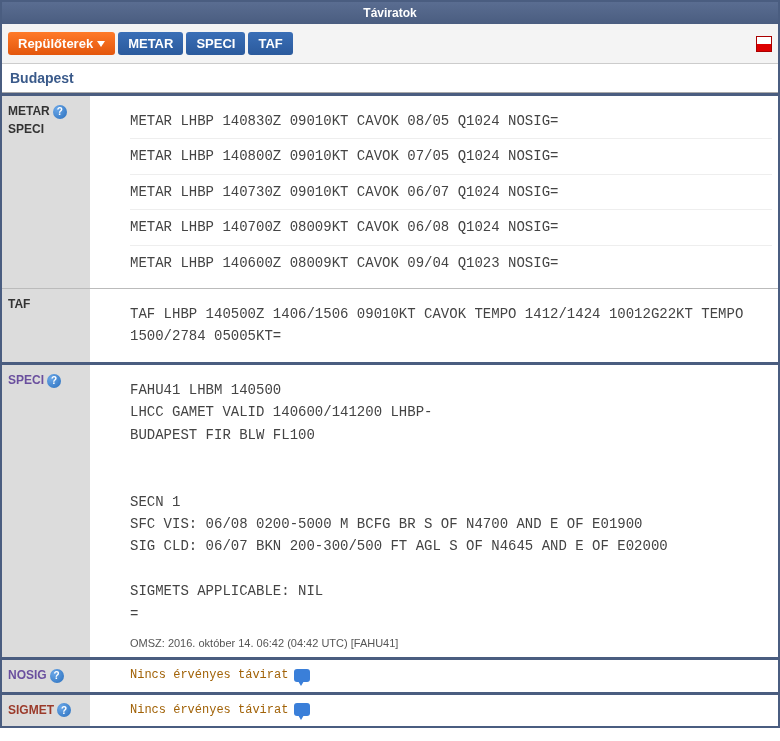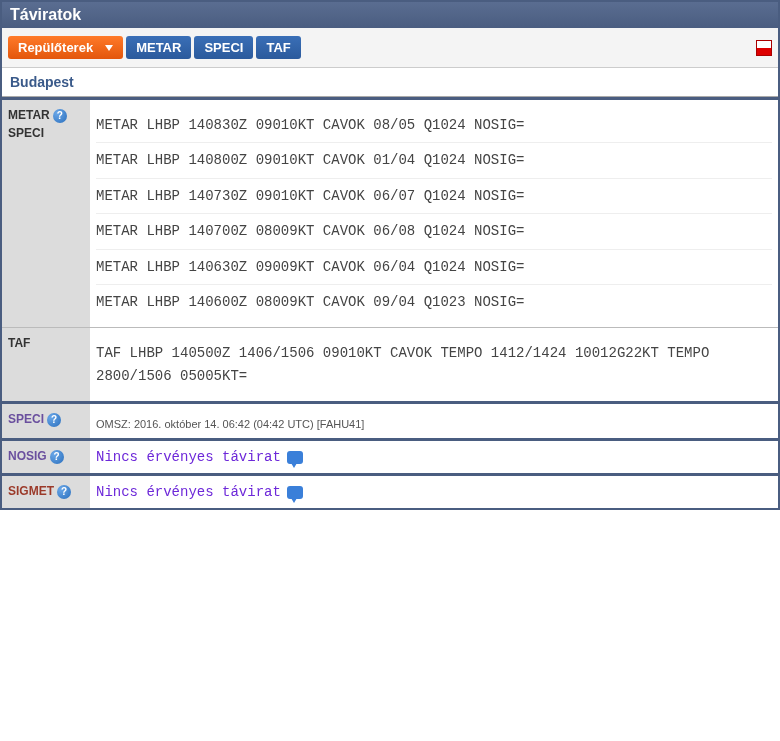--- a/index.html
+++ b/index.html
@@ -10,41 +10,42 @@
       width: 780px;
     }
     .panel {
       border: 2px solid #4a5d80;
     }
     .header-bar {
       background: linear-gradient(to bottom, #5a6d91, #4a5d80);
       color: #fff;
       font-weight: bold;
       padding: 4px 8px;
-      font-size: 16px;
+      font-size: 12px;
+      text-align: center;
     }
     .toolbar {
       background: #f4f4f4;
       padding: 8px 6px;
       display: flex;
       align-items: center;
       justify-content: space-between;
       border-bottom: 1px solid #ccc;
     }
     .tabs { display: flex; gap: 3px; align-items: center; }
     .tab {
       padding: 4px 10px;
       border-radius: 3px;
       color: #fff;
       font-weight: bold;
       font-size: 13px;
       cursor: pointer;
       display: inline-flex;
       align-items: center;
-      gap: 12px;
+      gap: 4px;
     }
     .tab-active {
       background: linear-gradient(to bottom, #ff7a29, #e3560c);
     }
     .tab-blue {
       background: linear-gradient(to bottom, #3a6fb7, #2b5a9c);
     }
     .arrow-down {
       width: 0; height: 0;
       border-left: 4px solid transparent;
@@ -104,20 +105,21 @@
       color: #fff;
       font-size: 10px;
       font-weight: bold;
       cursor: pointer;
       flex-shrink: 0;
     }
     .content-cell {
       flex: 1;
       background: #fff;
       padding: 8px 6px 8px 6px;
+      margin-left: 34px;
     }
     .mono {
       font-family: "Courier New", monospace;
       font-size: 14px;
       color: #444;
       line-height: 1.6;
       white-space: pre-wrap;
     }
     .mono-line { padding: 6px 0; border-bottom: 1px solid #eee; }
     .mono-line:last-child { border-bottom: none; }
@@ -126,22 +128,22 @@
       font-family: Liberation Sans, sans-serif;
       font-size: 11px;
       color: #555;
       padding-top: 6px;
     }
     .msg-row {
       display: flex;
       align-items: center;
       gap: 6px;
       font-family: "Courier New", monospace;
-      font-size: 14px;
-      color: #6d28d9;
+      font-size: 12px;
+      color: #a16207;
     }
     .comment-icon {
       width: 16px; height: 13px;
       background: #3a7fd9;
       border-radius: 3px;
       position: relative;
       display: inline-block;
       cursor: pointer;
       flex-shrink: 0;
     }
@@ -193,47 +195,57 @@
       <div class="label-row">
         <span>METAR</span>
         <span class="help-icon">?</span>
       </div>
       <div class="label-row">
         <span>SPECI</span>
       </div>
     </div>
     <div class="content-cell">
       <div class="mono mono-line">METAR LHBP 140830Z 09010KT CAVOK 08/05 Q1024 NOSIG=</div>
-      <div class="mono mono-line">METAR LHBP 140800Z 09010KT CAVOK 01/04 Q1024 NOSIG=</div>
+      <div class="mono mono-line">METAR LHBP 140800Z 09010KT CAVOK 07/05 Q1024 NOSIG=</div>
       <div class="mono mono-line">METAR LHBP 140730Z 09010KT CAVOK 06/07 Q1024 NOSIG=</div>
       <div class="mono mono-line">METAR LHBP 140700Z 08009KT CAVOK 06/08 Q1024 NOSIG=</div>
-      <div class="mono mono-line">METAR LHBP 140630Z 09009KT CAVOK 06/04 Q1024 NOSIG=</div>
       <div class="mono mono-line">METAR LHBP 140600Z 08009KT CAVOK 09/04 Q1023 NOSIG=</div>
     </div>
   </div>
 
   <div class="block sep-line subblock">
     <div class="label-cell">
       <div class="label-row">
         <span>TAF</span>
       </div>
     </div>
     <div class="content-cell">
-      <div class="mono mono-block">TAF LHBP 140500Z 1406/1506 09010KT CAVOK TEMPO 1412/1424 10012G22KT TEMPO 2800/1506 05005KT=</div>
+      <div class="mono mono-block">TAF LHBP 140500Z 1406/1506 09010KT CAVOK TEMPO 1412/1424 10012G22KT TEMPO 1500/2784 05005KT=</div>
     </div>
   </div>
 
   <div class="block">
     <div class="label-cell fir">
       <div class="label-row">
         <span>SPECI</span>
         <span class="help-icon">?</span>
       </div>
     </div>
     <div class="content-cell">
+      <div class="mono mono-block">FAHU41 LHBM 140500
+LHCC GAMET VALID 140600/141200 LHBP-
+BUDAPEST FIR BLW FL100
+
+
+SECN 1
+SFC VIS: 06/08 0200-5000 M BCFG BR S OF N4700 AND E OF E01900
+SIG CLD: 06/07 BKN 200-300/500 FT AGL S OF N4645 AND E OF E02000
+
+SIGMETS APPLICABLE: NIL
+=</div>
       <div class="meta-line">OMSZ: 2016. október 14. 06:42 (04:42 UTC)  [FAHU41]</div>
     </div>
   </div>
 
   <div class="block">
     <div class="label-cell fir">
       <div class="label-row">
         <span>NOSIG</span>
         <span class="help-icon">?</span>
       </div>

